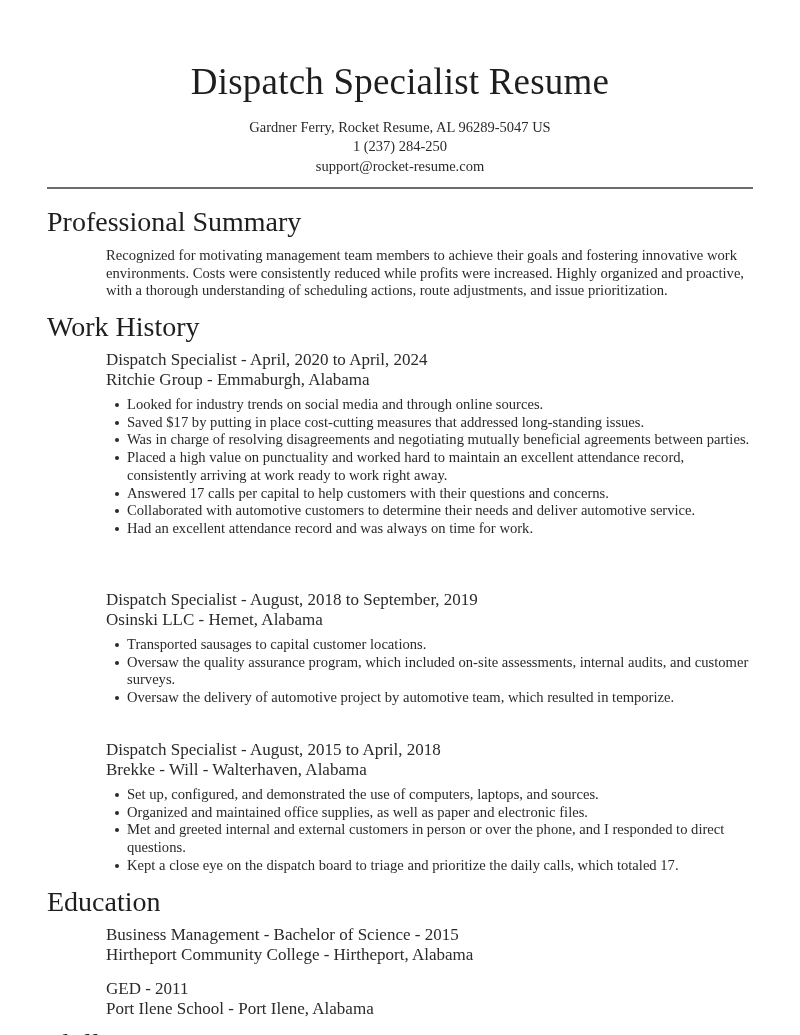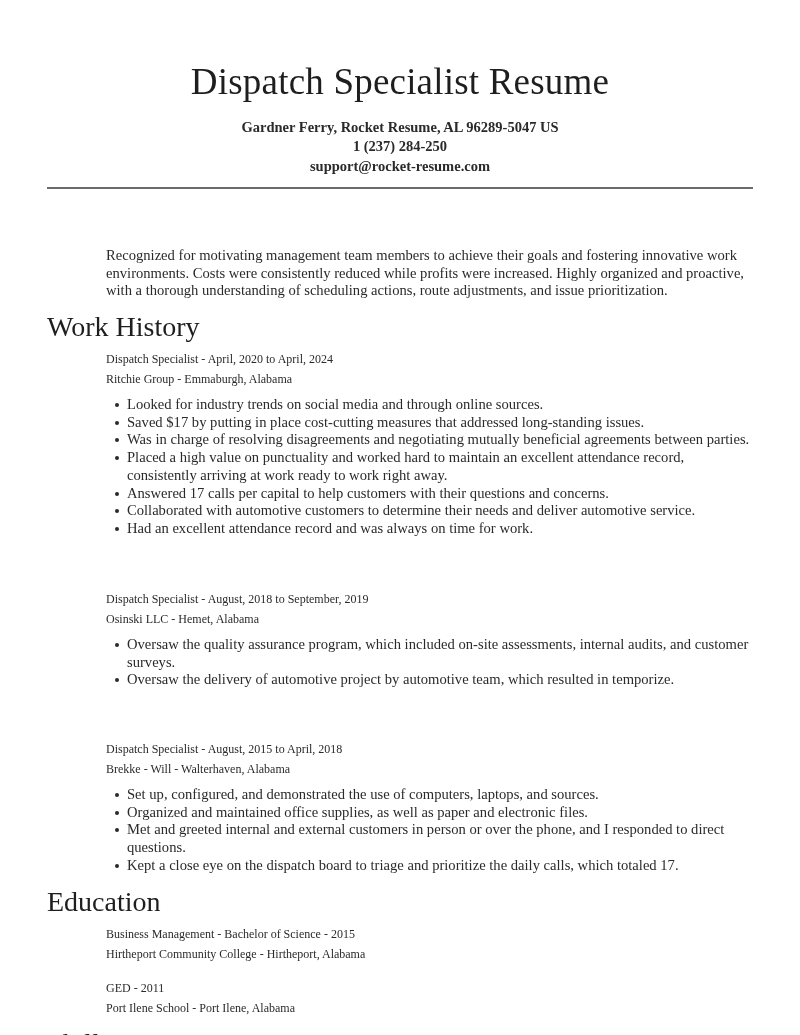--- a/index.html
+++ b/index.html
@@ -14,40 +14,40 @@
     .header { text-align: center; padding-top: 40px; }
     .title {
       font-family: "Liberation Serif", "DejaVu Serif", serif;
       font-size: 37px;
       font-weight: normal;
       color: #1e1e1e;
       line-height: 44px;
       letter-spacing: 0.2px;
     }
     .contact { margin-top: 14px; font-size: 13.5px; line-height: 19.3px; color: #2a2a2a;
-      font-family: "Liberation Serif", "DejaVu Serif", serif; font-weight: bold; }
+      font-family: "Liberation Serif", "DejaVu Serif", serif; }
     .contact div { font-size: 14.5px; }
 
     .rule { position: absolute; left: 47px; top: 167px; width: 706px; height: 2px; background: #6b6b6b; }
 
     .section-title {
       position: absolute;
       left: 47px;
       font-family: "Liberation Serif", "DejaVu Serif", serif;
       font-size: 28px;
       font-weight: normal;
       color: #1e1e1e;
       line-height: 32px;
     }
     .block { position: absolute; left: 106px; width: 650px;
       font-family: "Liberation Serif", "DejaVu Serif", serif;
       font-size: 14.6px; line-height: 17.7px; color: #2a2a2a; }
     .summary { top: 227px; width: 648px; }
 
-    .job-line { font-size: 12px; line-height: 19.5px; }
+    .job-line { font-size: 17px; line-height: 19.5px; }
     ul.bullets { list-style: none; margin-top: 7px; }
     ul.bullets li { position: relative; padding-left: 21px; font-size: 14.6px; line-height: 17.7px; }
     ul.bullets li::before {
       content: "";
       position: absolute; left: 9px; top: 7px;
       width: 4px; height: 4px; border-radius: 50%;
       background: #2a2a2a;
     }
   </style>
 </head>
@@ -59,20 +59,21 @@
     <h1 class="title">Dispatch Specialist Resume</h1>
     <div class="contact">
       <div>Gardner Ferry, Rocket Resume, AL 96289-5047 US</div>
       <div>1 (237) 284-250</div>
       <div>support@rocket-resume.com</div>
     </div>
   </div>
 
   <div class="rule"></div>
 
+  <h2 class="section-title" style="top:186px;">Professional Summary</h2>
   <p class="block summary">Recognized for motivating management team members to achieve their goals and fostering innovative work environments. Costs were consistently reduced while profits were increased. Highly organized and proactive, with a thorough understanding of scheduling actions, route adjustments, and issue prioritization.</p>
 
   <h2 class="section-title" style="top:291px;">Work History</h2>
 
   <div class="block" style="top:330px;">
     <div class="job-line">Dispatch Specialist - April, 2020 to April, 2024</div>
     <div class="job-line">Ritchie Group - Emmaburgh, Alabama</div>
     <ul class="bullets">
       <li>Looked for industry trends on social media and through online sources.</li>
       <li>Saved $17 by putting in place cost-cutting measures that addressed long-standing issues.</li>
@@ -81,20 +82,21 @@
       <li>Answered 17 calls per capital to help customers with their questions and concerns.</li>
       <li>Collaborated with automotive customers to determine their needs and deliver automotive service.</li>
       <li>Had an excellent attendance record and was always on time for work.</li>
     </ul>
   </div>
 
   <div class="block" style="top:570px;">
     <div class="job-line">Dispatch Specialist - August, 2018 to September, 2019</div>
     <div class="job-line">Osinski LLC - Hemet, Alabama</div>
     <ul class="bullets">
+      <li>Transported sausages to capital customer locations.</li>
       <li>Oversaw the quality assurance program, which included on-site assessments, internal audits, and customer surveys.</li>
       <li>Oversaw the delivery of automotive project by automotive team, which resulted in temporize.</li>
     </ul>
   </div>
 
   <div class="block" style="top:720px;">
     <div class="job-line">Dispatch Specialist - August, 2015 to April, 2018</div>
     <div class="job-line">Brekke - Will - Walterhaven, Alabama</div>
     <ul class="bullets">
       <li>Set up, configured, and demonstrated the use of computers, laptops, and sources.</li>

